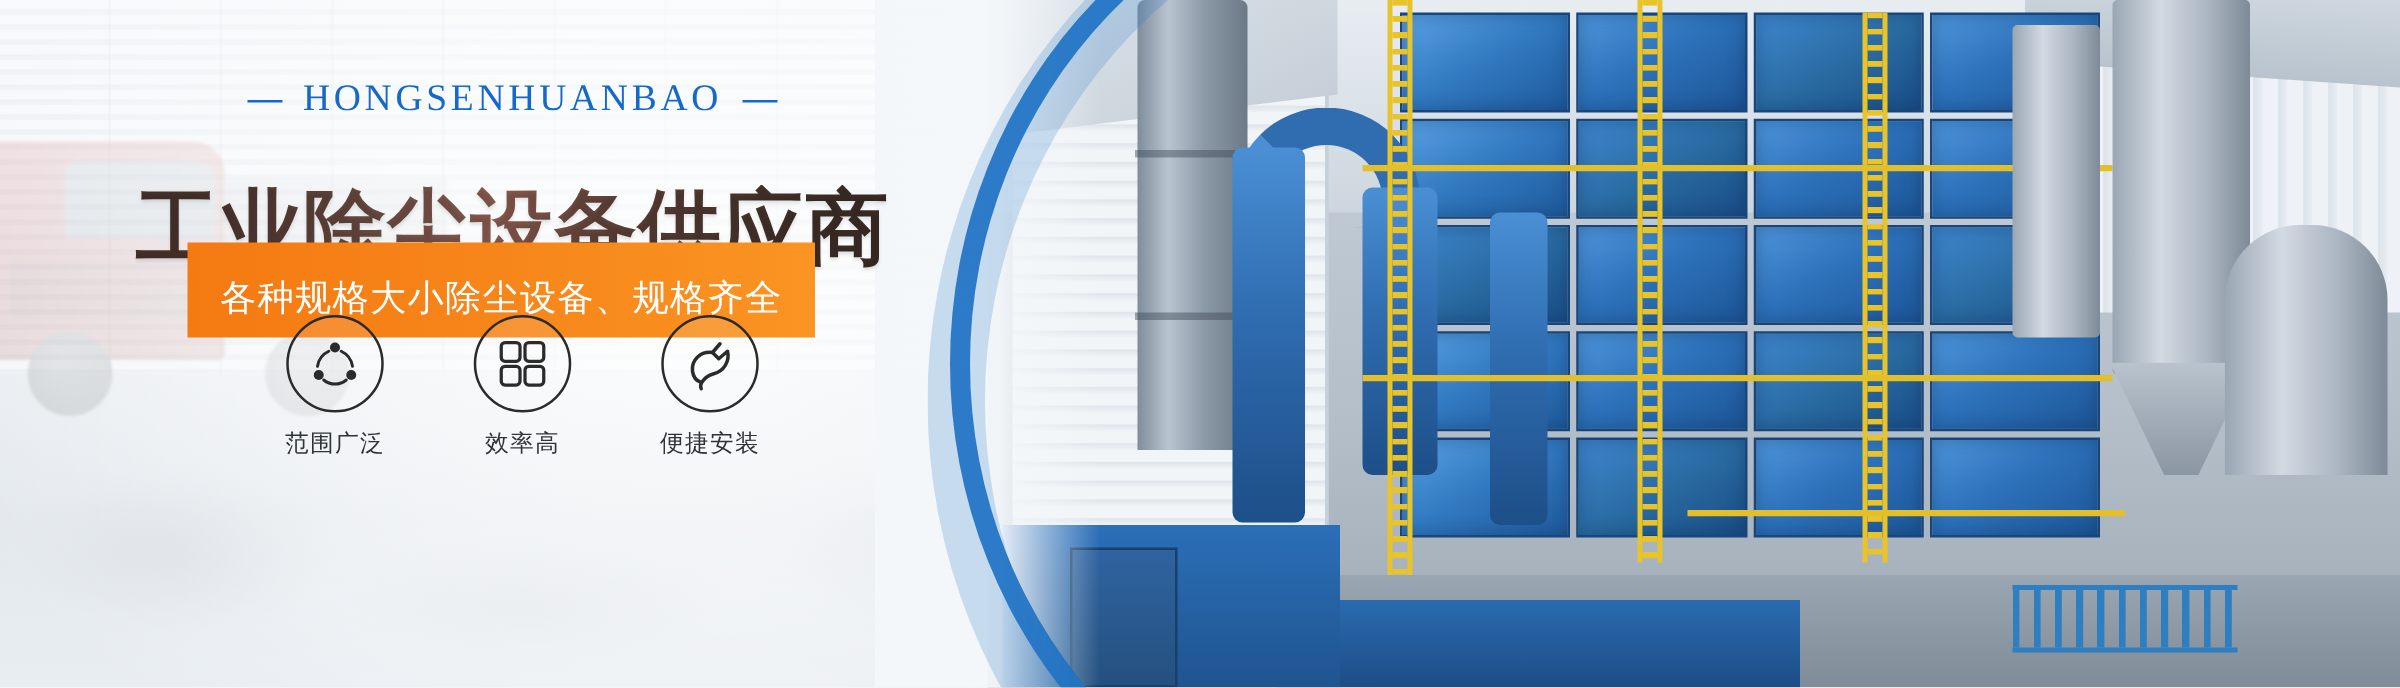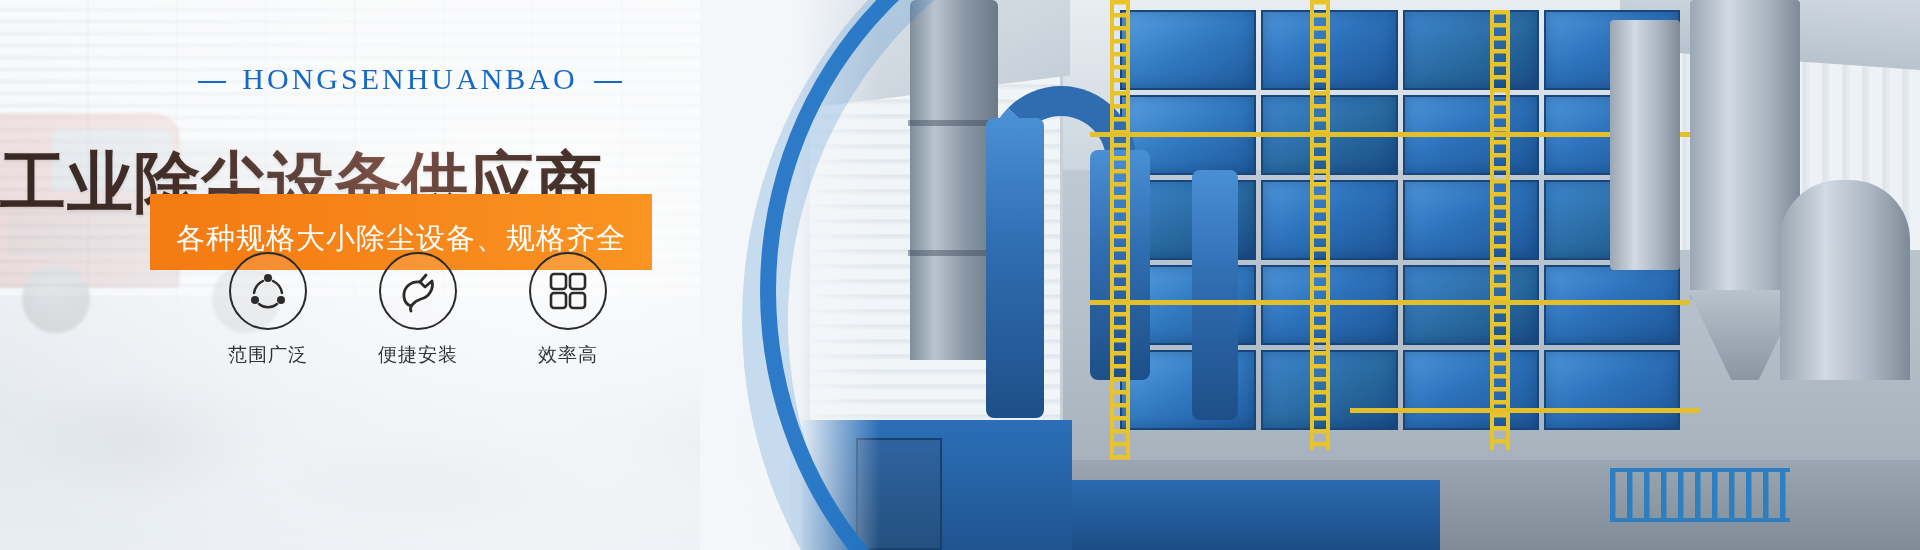--- a/index.html
+++ b/index.html
@@ -242,21 +242,21 @@
     text-align:center;
     color:#1668c9;
     font-family:"Liberation Serif","DejaVu Serif",serif;
     font-size:30px;letter-spacing:3px;
     white-space:nowrap;
   }
   .eyebrow .dash{display:inline-block;width:28px;height:2px;background:#1668c9;vertical-align:middle;margin:0 16px;}
 
   .headline{
     position:absolute;left:0;top:104px;width:820px;
-    text-align:left;
+    text-align:center;
     font-size:66px;line-height:1.05;
     font-weight:bold;
     letter-spacing:1px;
     color:#3a2b26;
     background:linear-gradient(100deg,#3b2c27 0%,#4a332c 22%,#6b4c42 38%,#8a5a4e 48%,#5b3f36 60%,#3d2d27 78%,#352622 100%);
     -webkit-background-clip:text;background-clip:text;
     -webkit-text-fill-color:transparent;color:transparent;
     text-shadow:0 2px 3px rgba(0,0,0,.10);
   }
 
@@ -401,38 +401,38 @@
             <path d="M17 12 A16 16 0 0 0 8 24" fill="none" stroke="#2b2b2b" stroke-width="2.4" stroke-linecap="round"></path>
             <path d="M27 12 A16 16 0 0 1 36 24" fill="none" stroke="#2b2b2b" stroke-width="2.4" stroke-linecap="round"></path>
             <path d="M13 35 A14 14 0 0 0 31 35" fill="none" stroke="#2b2b2b" stroke-width="2.4" stroke-linecap="round"></path>
           </svg>
         </div>
         <div class="feat-label">范围广泛</div>
       </div>
 
       <div class="feat">
         <div class="feat-circle">
-          <svg width="44" height="44" viewBox="0 0 44 44" aria-hidden="true">
-            <path d="M30 6 L24 13 L29 18 L36 12 C38 20 33 28 25 30 C18 32 13 38 15 42" fill="none" stroke="#2b2b2b" stroke-width="2.8" stroke-linecap="round" stroke-linejoin="round"></path>
-            <path d="M24 13 C14 12 7 19 8 28 C8.6 33 12 36 15 37" fill="none" stroke="#2b2b2b" stroke-width="2.8" stroke-linecap="round"></path>
-          </svg>
-        </div>
-        <div class="feat-label">便捷安装</div>
-      </div>
-
-      <div class="feat">
-        <div class="feat-circle">
           <svg width="40" height="40" viewBox="0 0 40 40" aria-hidden="true">
             <rect x="3" y="3" width="15" height="15" rx="3" fill="none" stroke="#2b2b2b" stroke-width="2.6"></rect>
             <rect x="22" y="3" width="15" height="15" rx="3" fill="none" stroke="#2b2b2b" stroke-width="2.6"></rect>
             <rect x="3" y="22" width="15" height="15" rx="3" fill="none" stroke="#2b2b2b" stroke-width="2.6"></rect>
             <rect x="22" y="22" width="15" height="15" rx="3" fill="none" stroke="#2b2b2b" stroke-width="2.6"></rect>
           </svg>
         </div>
         <div class="feat-label">效率高</div>
       </div>
 
+      <div class="feat">
+        <div class="feat-circle">
+          <svg width="44" height="44" viewBox="0 0 44 44" aria-hidden="true">
+            <path d="M30 6 L24 13 L29 18 L36 12 C38 20 33 28 25 30 C18 32 13 38 15 42" fill="none" stroke="#2b2b2b" stroke-width="2.8" stroke-linecap="round" stroke-linejoin="round"></path>
+            <path d="M24 13 C14 12 7 19 8 28 C8.6 33 12 36 15 37" fill="none" stroke="#2b2b2b" stroke-width="2.8" stroke-linecap="round"></path>
+          </svg>
+        </div>
+        <div class="feat-label">便捷安装</div>
+      </div>
+
 
     </div>
 
   </div>
 
 </div>
 
 </body></html>

